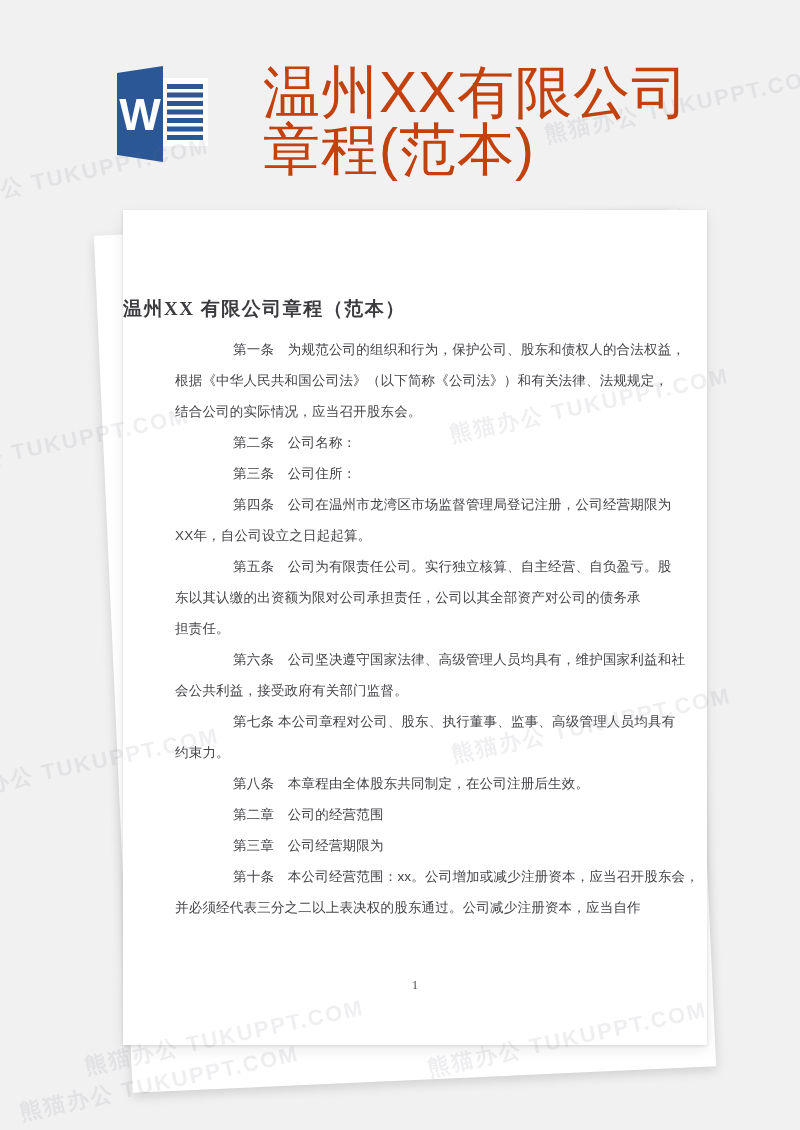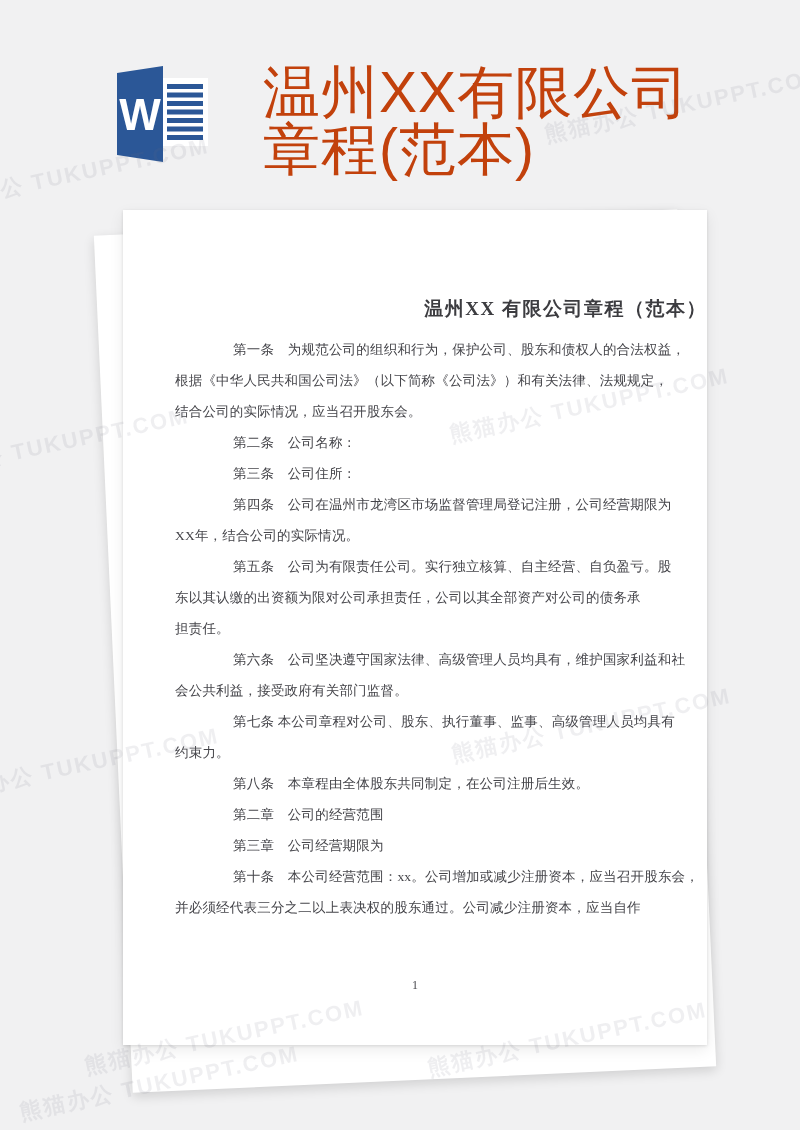--- a/index.html
+++ b/index.html
@@ -31,28 +31,28 @@
   }
   .sheet-front{
     left:123px;top:210px;width:584px;height:835px;
     box-shadow:0 1px 3px rgba(0,0,0,0.12), 0 5px 14px rgba(0,0,0,0.08);
     z-index:2;
   }
 
   
   .doc-title{
     position:absolute;left:0;top:86px;width:100%;
-    text-align:right;
+    text-align:left;
     font-family:"Liberation Serif","DejaVu Serif",serif;
     font-size:19px;font-weight:bold;color:#3c3c40;
     letter-spacing:1.5px;
   }
   .doc-body{
     position:absolute;left:52px;top:124px;width:492px;
-    font-family:Liberation Serif, serif;
+    font-family:Liberation Sans, sans-serif;
     font-size:13.5px;color:#45454a;
   }
   .dline{
     height:31px;line-height:31px;white-space:nowrap;
     letter-spacing:0.2px;
   }
   .dline.ind{text-indent:58px;}
   .page-number{
     position:absolute;left:50%;top:768px;transform:translateX(-50%);
     font-family:"Liberation Serif","DejaVu Serif",serif;
@@ -78,21 +78,21 @@
 
   <div class="sheet sheet-front">
     <div class="doc-title">温州XX 有限公司章程（范本）</div>
     <div class="doc-body">
       <div class="dline ind">第一条　为规范公司的组织和行为，保护公司、股东和债权人的合法权益，</div>
       <div class="dline">根据《中华人民共和国公司法》（以下简称《公司法》）和有关法律、法规规定，</div>
       <div class="dline">结合公司的实际情况，应当召开股东会。</div>
       <div class="dline ind">第二条　公司名称：</div>
       <div class="dline ind">第三条　公司住所：</div>
       <div class="dline ind">第四条　公司在温州市龙湾区市场监督管理局登记注册，公司经营期限为</div>
-      <div class="dline">XX年，结合公司的实际情况。</div>
+      <div class="dline">XX年，自公司设立之日起起算。</div>
       <div class="dline ind">第五条　公司为有限责任公司。实行独立核算、自主经营、自负盈亏。股</div>
       <div class="dline">东以其认缴的出资额为限对公司承担责任，公司以其全部资产对公司的债务承</div>
       <div class="dline">担责任。</div>
       <div class="dline ind">第六条　公司坚决遵守国家法律、高级管理人员均具有，维护国家利益和社</div>
       <div class="dline">会公共利益，接受政府有关部门监督。</div>
       <div class="dline ind">第七条 本公司章程对公司、股东、执行董事、监事、高级管理人员均具有</div>
       <div class="dline">约束力。</div>
       <div class="dline ind">第八条　本章程由全体股东共同制定，在公司注册后生效。</div>
       <div class="dline ind">第二章　公司的经营范围</div>
       <div class="dline ind">第三章　公司经营期限为</div>

